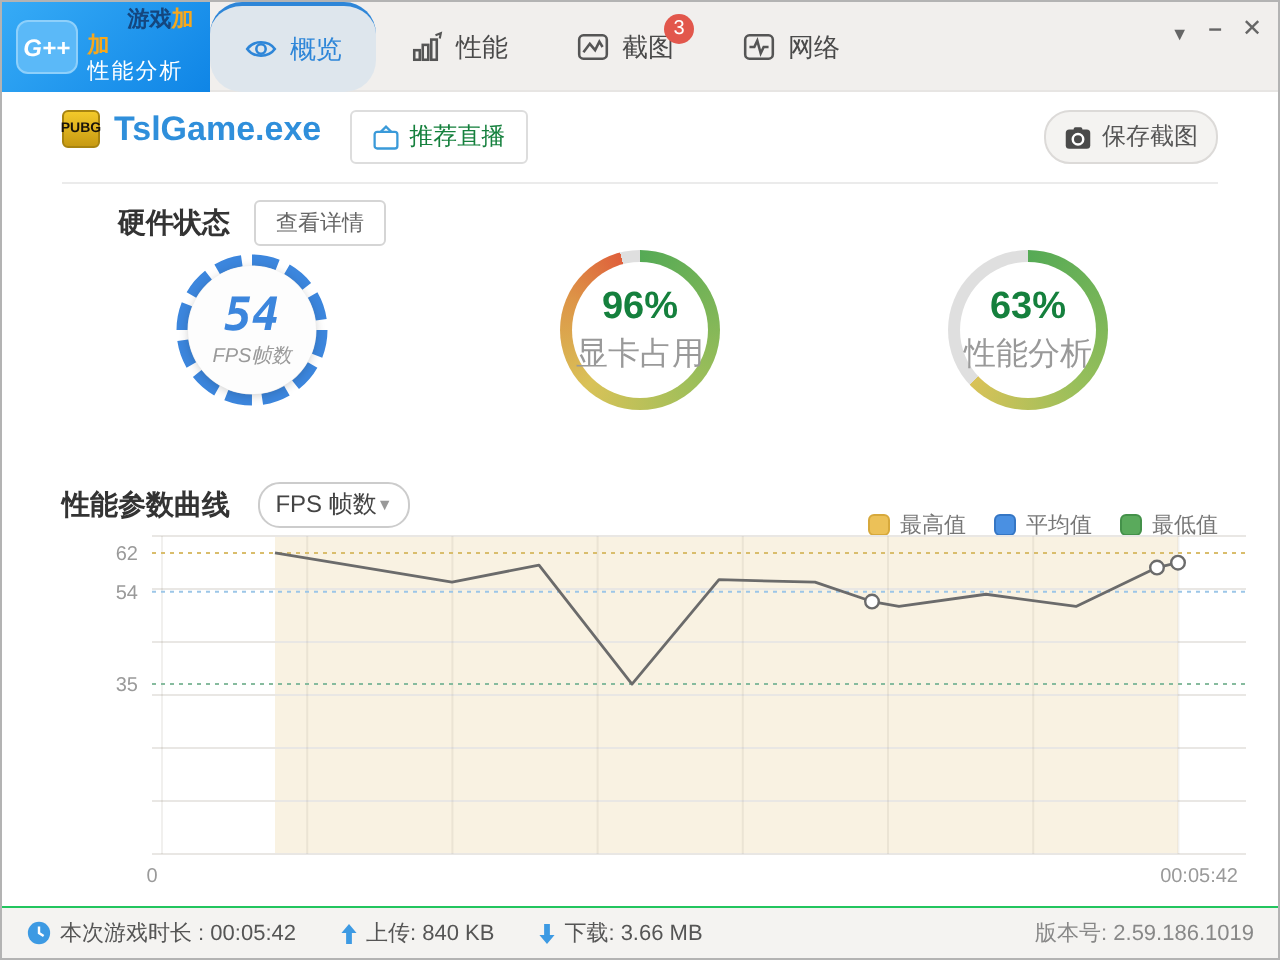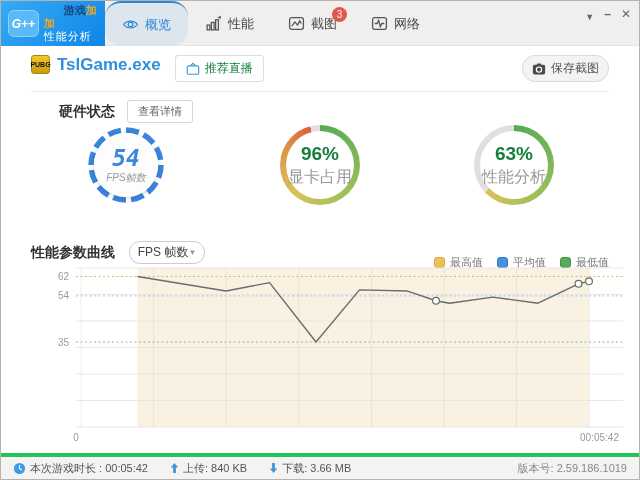--- a/index.html
+++ b/index.html
@@ -53,21 +53,21 @@
   .perf-header { position:absolute; top:234px; left:30px; right:30px; display:flex; align-items:center; }
   .metric-select { margin-left:14px; width:76px; height:23px; border:1px solid #ccc; border-radius:11px; background:#fff; display:flex; align-items:center; justify-content:center; padding:0 7px; font-size:12px; color:#444; cursor:pointer; }
   .caret { font-size:8px; color:#999; }
   .legend { margin-left:auto; display:flex; align-items:center; gap:14px;margin-top:20px; }
   .legend-item { display:flex; align-items:center; gap:5px; font-size:11px; color:#777; cursor:pointer; }
   .chip { width:11px; height:11px; border-radius:3px; }
 
   .chart-wrap { position:absolute; top:258px; left:20px; width:620px; height:186px; }
 
   
-  .footer { position:absolute; left:0; bottom:0; width:100%; height:26px; background:#f4f3f1; border-top:4px solid #22c55e; display:flex; align-items:center; padding:0 12px; font-size:11px; color:#555;margin-top:16px; }
+  .footer { position:absolute; left:0; bottom:0; width:100%; height:26px; background:#f4f3f1; border-top:1px solid #22c55e; display:flex; align-items:center; padding:0 12px; font-size:11px; color:#555;margin-top:16px; }
   .f-item { display:flex; align-items:center; gap:4px; margin-right:22px; }
   .version { margin-left:auto; color:#888; }
   .icon { display:inline-flex; }
 </style>
 </head>
 <body>
 
 <div id="app">
 
   <div class="tabbar">

